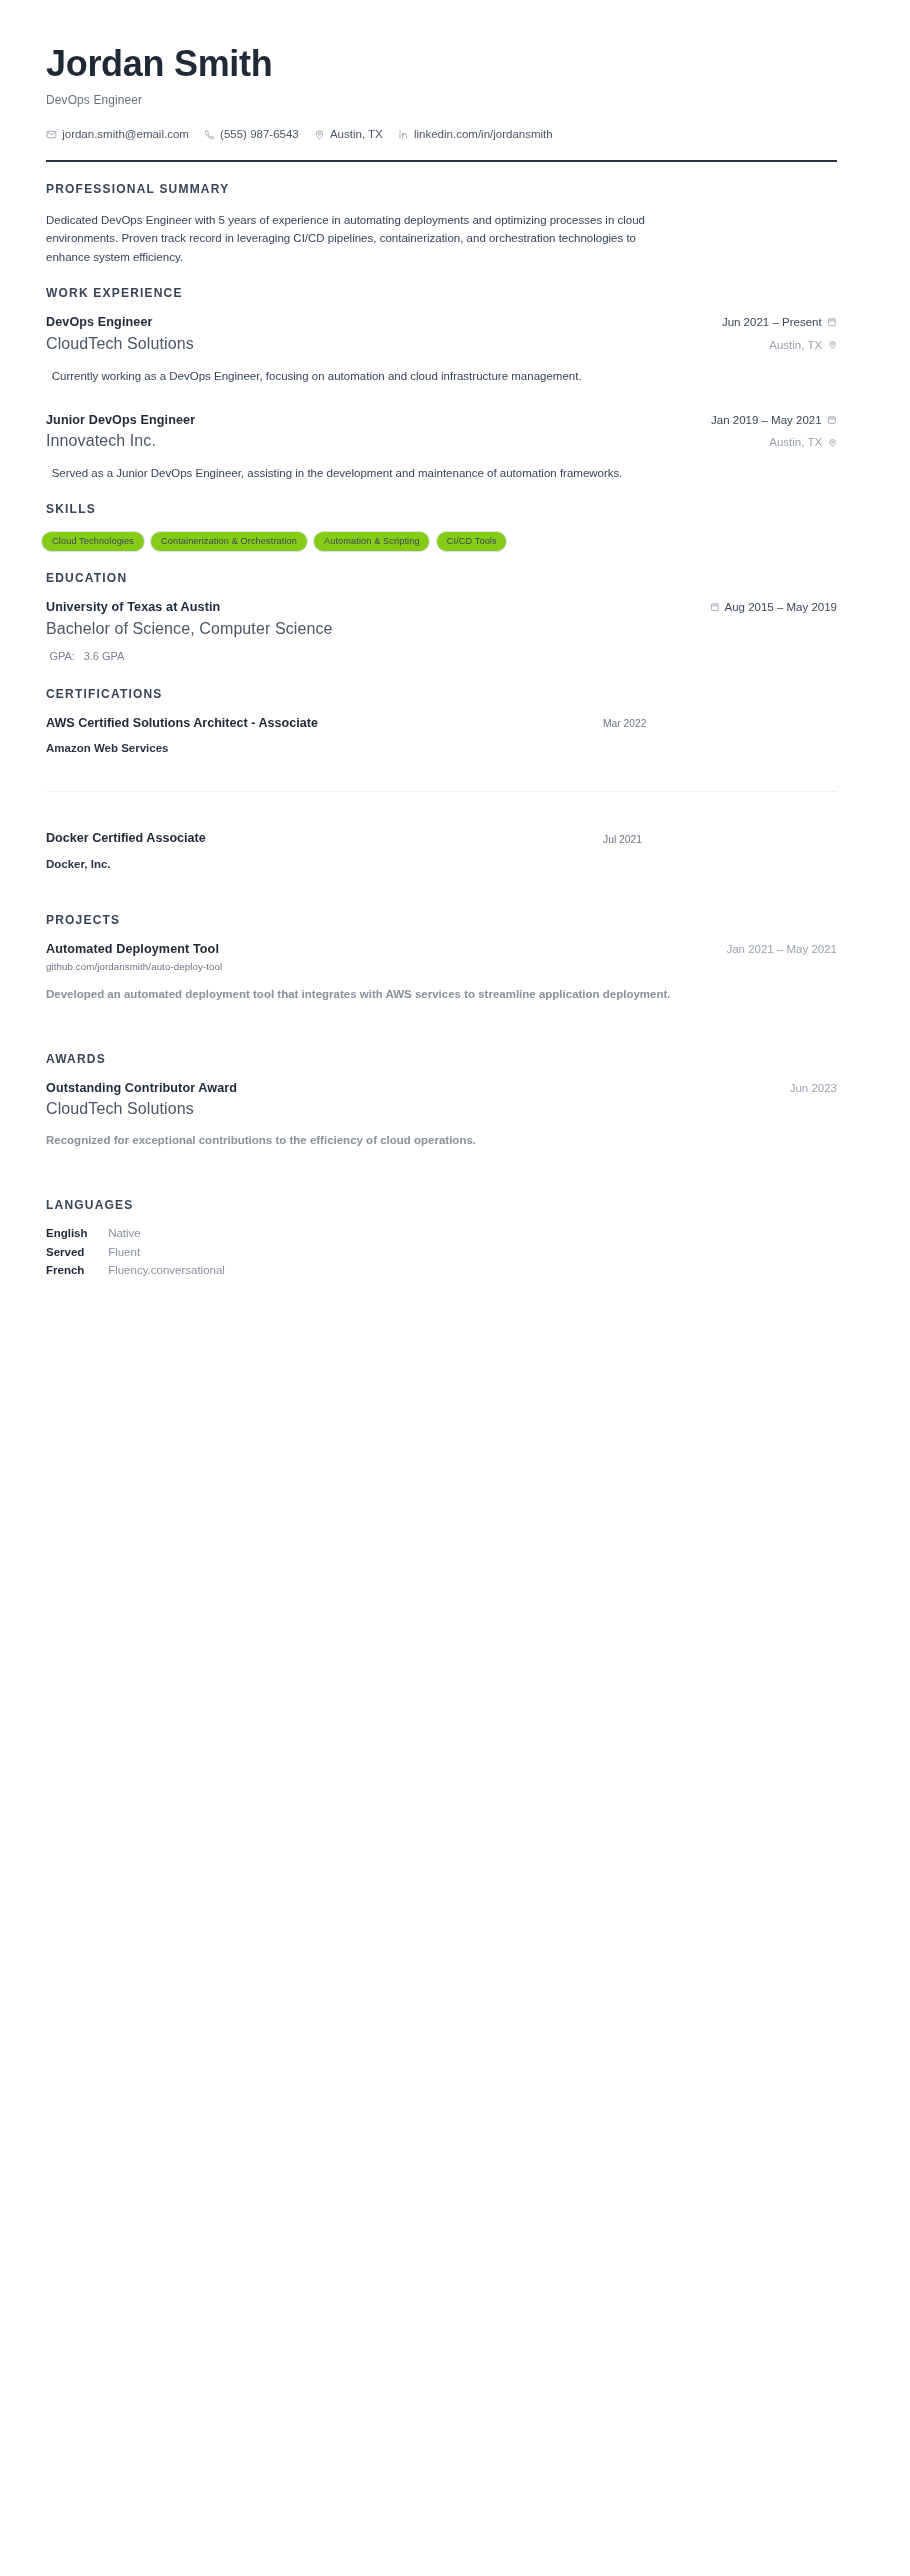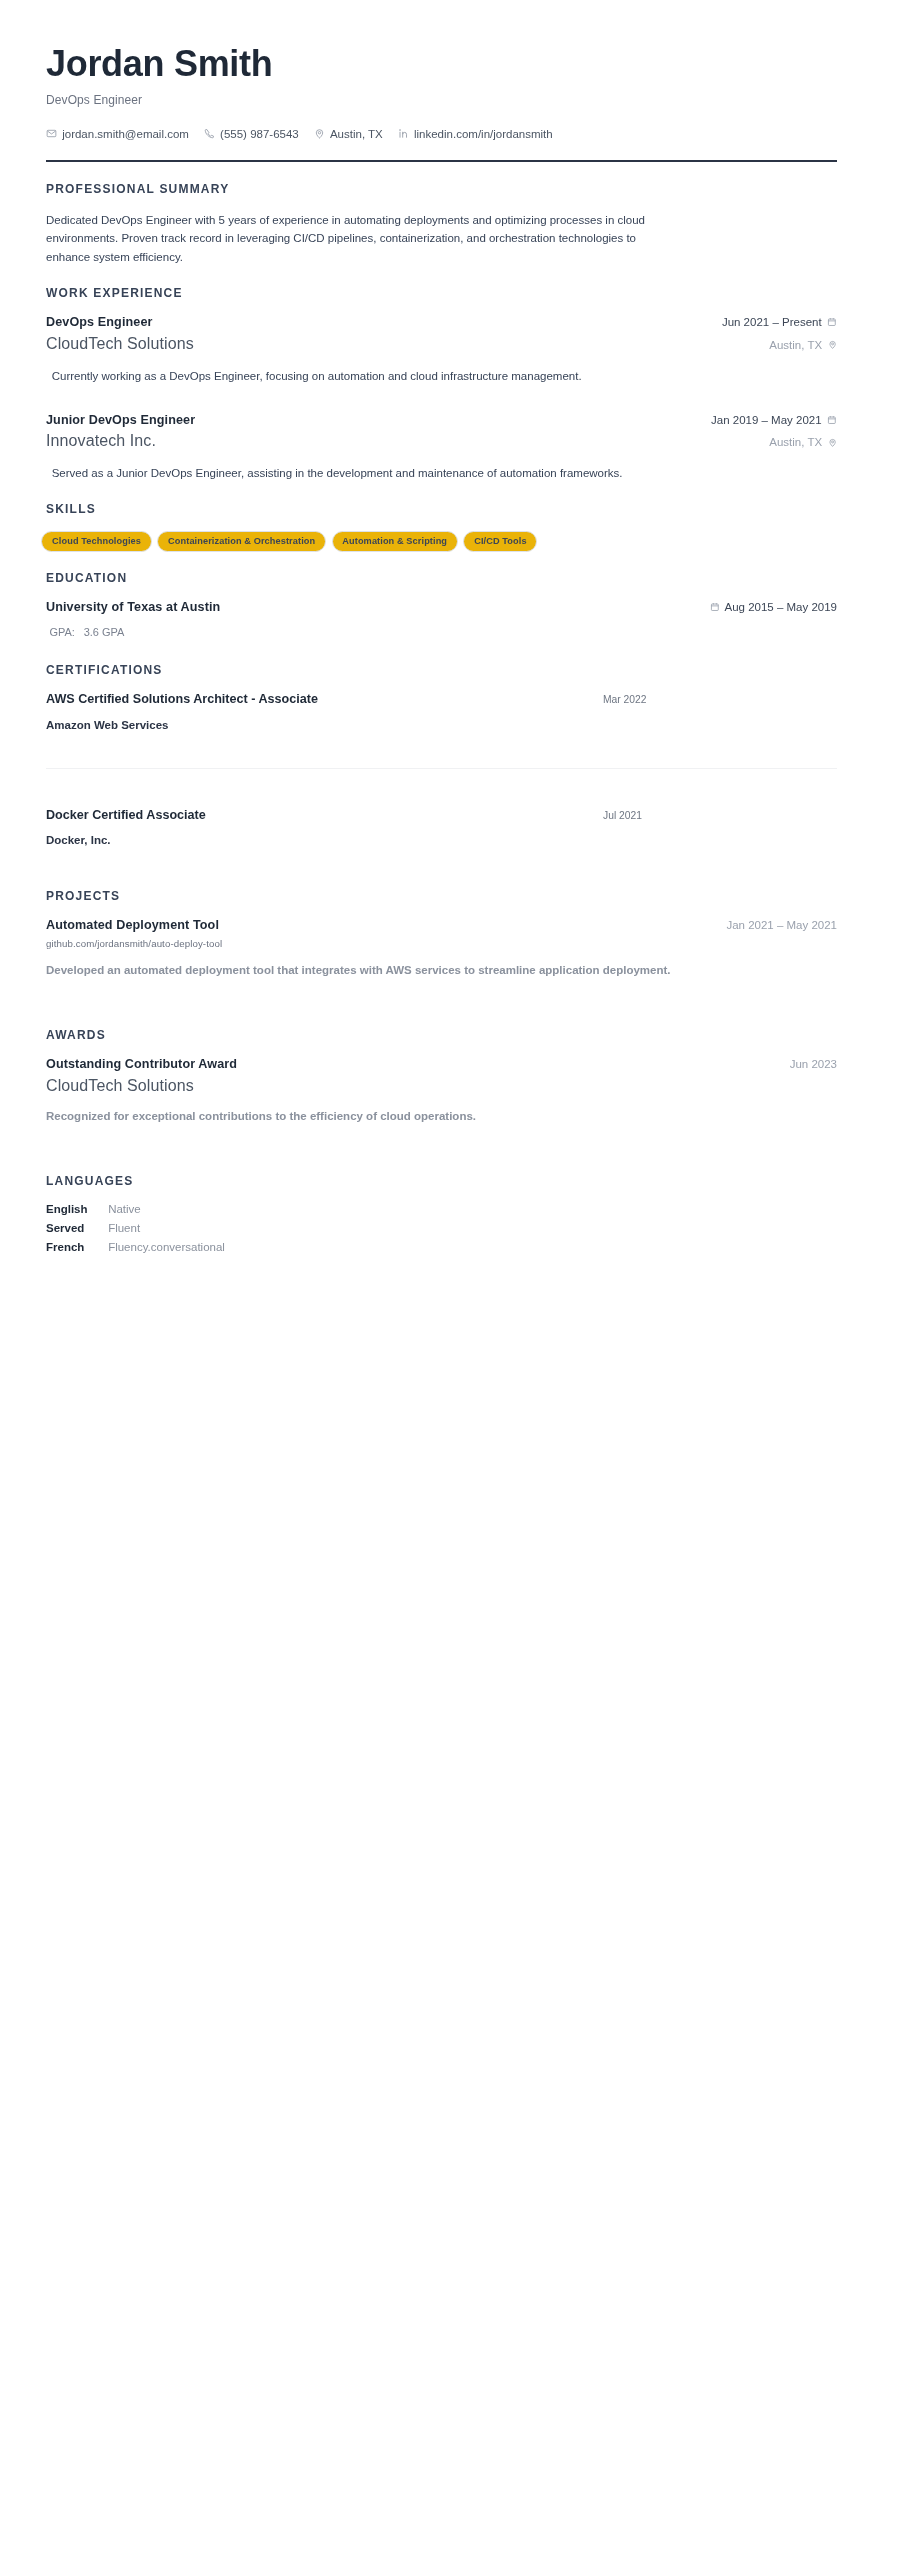--- a/index.html
+++ b/index.html
@@ -41,21 +41,21 @@
   .contact-row {
     display: flex;
     align-items: center;
     flex-wrap: wrap;
     margin-top: 20.6px;
     gap: 0;
   }
 
   .contact-item {
     display: flex;
-    align-items: flex-start;
+    align-items: flex-end;
     font-size: 11.5px;
     color: #4b5563;
     margin-right: 15px;
     white-space: nowrap;
   }
   .contact-item .ico {
     display: inline-flex;
     align-items: center;
     margin-right: 5.2px;
     color: #9299a5;
@@ -144,27 +144,26 @@
 
   
   .pill-row {
     display: flex;
     flex-wrap: wrap;
     gap: 5.7px;
     margin-left: -4.6px;
   }
   .pill {
     border: 0.6px solid #dde2ea;
-    background: #eab308;
+    background: #84cc16;
     border-radius: 573px;
     padding: 4px 9.7px 4.6px 9.7px;
     font-size: 9.2px;
     color: #3c4656;
     letter-spacing: 0.1px;
-    font-weight: bold;
   }
 
   
   .gpa-line {
     font-size: 11px;
     color: #7b8290;
     margin-top: 11.5px;
     padding-left: 3.4px;
   }
   .gpa-line .gpa-label { margin-right: 5.7px; }
@@ -363,20 +362,21 @@
         <div class="meta">
           <span class="ico lead">
             <svg width="9.7" height="9.7" viewBox="0 0 24 24" fill="none" stroke="currentColor" stroke-width="1.8">
               <rect x="3.5" y="5" width="17" height="16" rx="2"></rect>
               <path d="M3.5 9.6h17M8.3 3v3.2M15.7 3v3.2"></path>
             </svg>
           </span>
           <span>Aug 2015 – May 2019</span>
         </div>
       </div>
+      <div class="entry-sub">Bachelor of Science, Computer Science</div>
       <div class="gpa-line">
         <span class="gpa-label">GPA:</span>
         <span>3.6 GPA</span>
       </div>
     </div>
   </div>
 
   <div class="section">
     <div class="section-title">CERTIFICATIONS</div>
 

